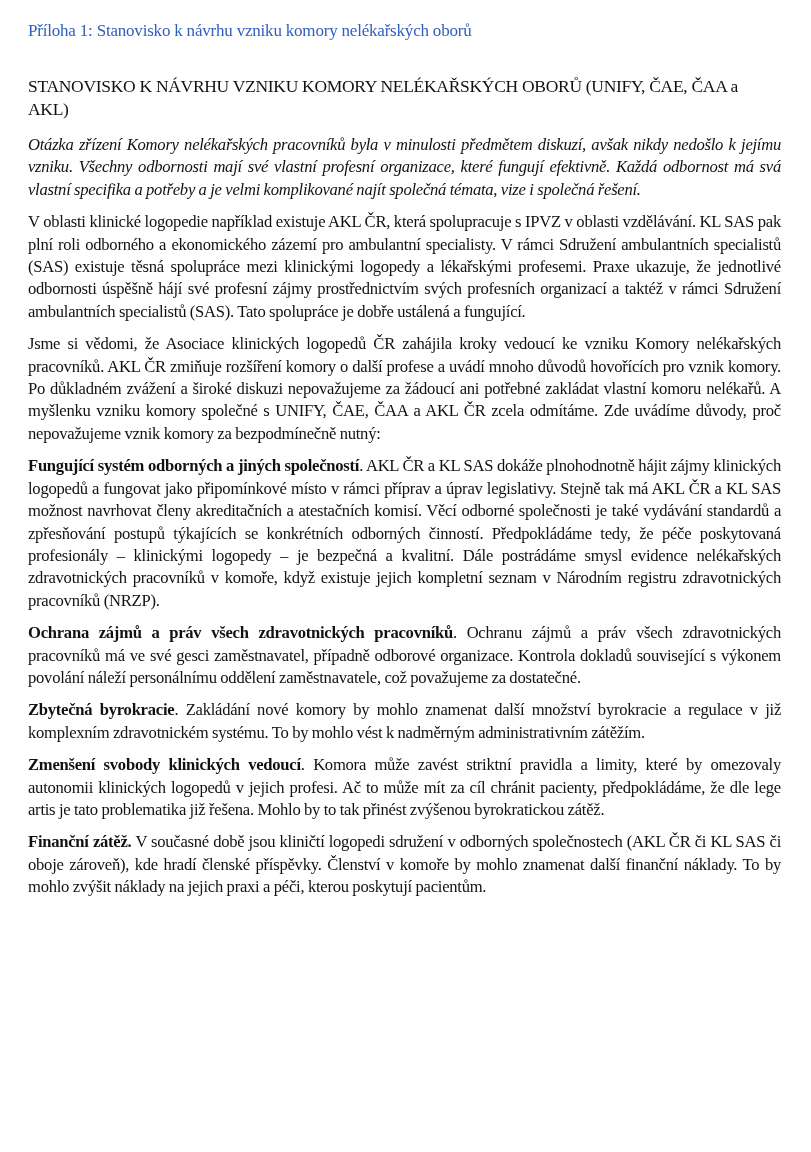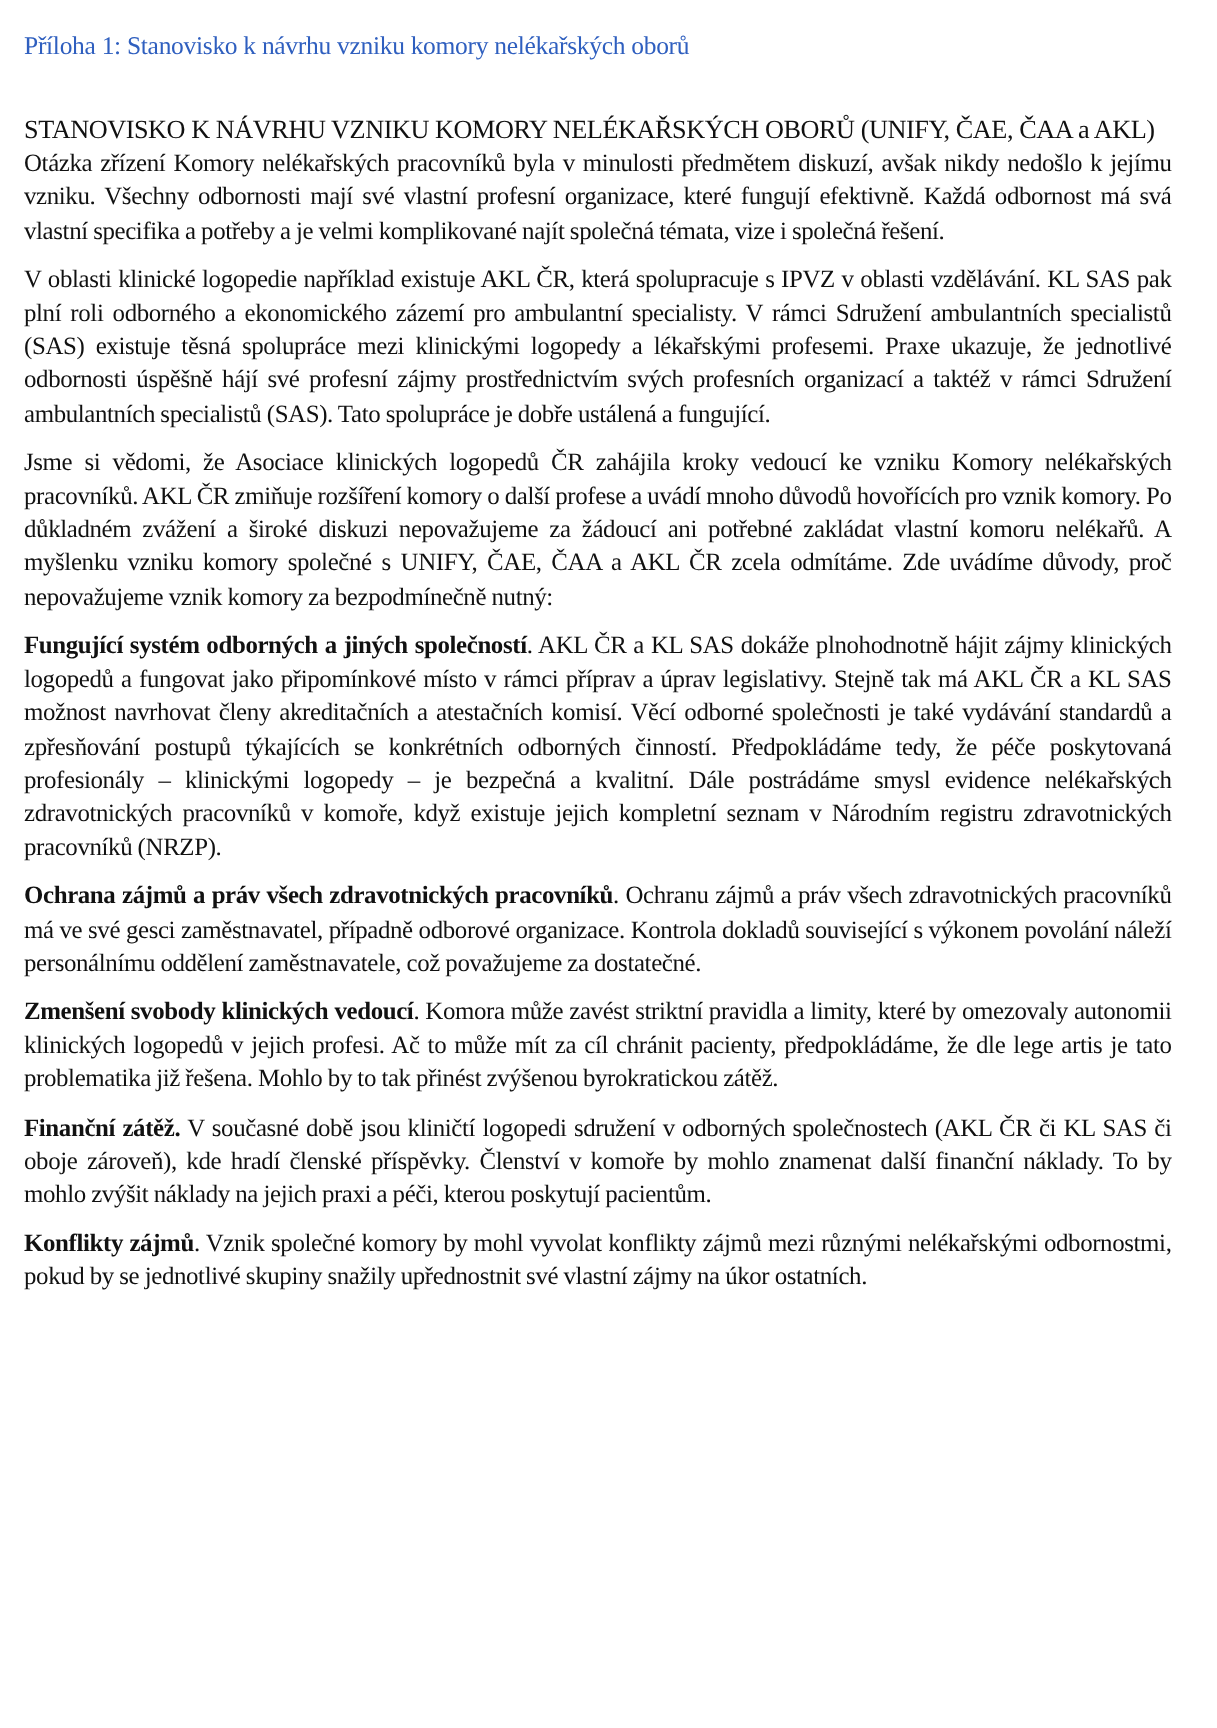--- a/index.html
+++ b/index.html
@@ -1,21 +1,21 @@
 <!DOCTYPE html>
 <html><head>
 <meta charset="utf-8">
 <style>
   html, body { margin: 0; padding: 0; background: #ffffff; }
   body { width: 811px; height: 1152px; overflow: hidden; }
   .page {
     position: relative;
     width: 811px; height: 1152px;
     box-sizing: border-box;
-    padding: 20px 30px 0 16px;
+    padding: 20px 30px 0 28px;
     font-family: "Liberation Serif", "DejaVu Serif", serif;
     color: #111111;
   }
   .appendix-title {
     font-size: 17px;
     color: #2f5fbf;
     margin: 0;
     line-height: 22px;
     letter-spacing: -0.2px;
   }
@@ -27,32 +27,32 @@
     letter-spacing: -0.3px;
   }
   .para {
     font-size: 16.6px;
     line-height: 22.4px;
     margin: 10px 0 0 0;
     text-align: justify;
     letter-spacing: -0.25px;
     word-spacing: -0.3px;
   }
-  .para.first { margin-top: 0; }
+  .para.first { margin-top: 13px; font-style: italic; }
   .lead { font-weight: bold; }
 </style>
 </head>
 <body>
 
 <div class="page">
   <p class="appendix-title">Příloha 1:  Stanovisko k návrhu vzniku komory nelékařských oborů</p>
   <h1 class="main-heading">STANOVISKO K NÁVRHU VZNIKU KOMORY NELÉKAŘSKÝCH OBORŮ (UNIFY, ČAE, ČAA a AKL)</h1>
 
   <p class="para first">Otázka zřízení Komory nelékařských pracovníků byla v minulosti předmětem diskuzí, avšak nikdy nedošlo k jejímu vzniku. Všechny odbornosti mají své vlastní profesní organizace, které fungují efektivně. Každá odbornost má svá vlastní specifika a potřeby a je velmi komplikované najít společná témata, vize i společná řešení.</p>
   <p class="para">V oblasti klinické logopedie například existuje AKL ČR, která spolupracuje s IPVZ v oblasti vzdělávání. KL SAS pak plní roli odborného a ekonomického zázemí pro ambulantní specialisty. V rámci Sdružení ambulantních specialistů (SAS) existuje těsná spolupráce mezi klinickými logopedy a lékařskými profesemi. Praxe ukazuje, že jednotlivé odbornosti úspěšně hájí své profesní zájmy prostřednictvím svých profesních organizací a taktéž v rámci Sdružení ambulantních specialistů (SAS). Tato spolupráce je dobře ustálená a fungující.</p>
   <p class="para">Jsme si vědomi, že Asociace klinických logopedů ČR zahájila kroky vedoucí ke vzniku Komory nelékařských pracovníků. AKL ČR zmiňuje rozšíření komory o další profese a uvádí mnoho důvodů hovořících pro vznik komory. Po důkladném zvážení a široké diskuzi nepovažujeme za žádoucí ani potřebné zakládat vlastní komoru nelékařů. A myšlenku vzniku komory společné s UNIFY, ČAE, ČAA a AKL ČR zcela odmítáme. Zde uvádíme důvody, proč nepovažujeme vznik komory za bezpodmínečně nutný:</p>
 
   <p class="para"><span class="lead">Fungující systém odborných a jiných společností</span><span>. AKL ČR a KL SAS dokáže plnohodnotně hájit zájmy klinických logopedů a fungovat jako připomínkové místo v rámci příprav a úprav legislativy. Stejně tak má AKL ČR a KL SAS možnost navrhovat členy akreditačních a atestačních komisí. Věcí odborné společnosti je také vydávání standardů a zpřesňování postupů týkajících se konkrétních odborných činností. Předpokládáme tedy, že péče poskytovaná profesionály – klinickými logopedy – je bezpečná a kvalitní. Dále postrádáme smysl evidence nelékařských zdravotnických pracovníků v komoře, když existuje jejich kompletní seznam v Národním registru zdravotnických pracovníků (NRZP).</span></p>
   <p class="para"><span class="lead">Ochrana zájmů a práv všech zdravotnických pracovníků</span><span>. Ochranu zájmů a práv všech zdravotnických pracovníků má ve své gesci zaměstnavatel, případně odborové organizace. Kontrola dokladů související s výkonem povolání náleží personálnímu oddělení zaměstnavatele, což považujeme za dostatečné.</span></p>
+  <p class="para"><span class="lead">Zbytečná byrokracie</span><span>. Zakládání nové komory by mohlo znamenat další množství byrokracie a regulace v již komplexním zdravotnickém systému. To by mohlo vést k nadměrným administrativním zátěžím.</span></p>
   <p class="para"><span class="lead">Zmenšení svobody klinických vedoucí</span><span>. Komora může zavést striktní pravidla a limity, které by omezovaly autonomii klinických logopedů v jejich profesi. Ač to může mít za cíl chránit pacienty, předpokládáme, že dle lege artis je tato problematika již řešena. Mohlo by to tak přinést zvýšenou byrokratickou zátěž.</span></p>
   <p class="para"><span class="lead">Finanční zátěž.</span><span> V současné době jsou kliničtí logopedi sdružení v odborných společnostech (AKL ČR či KL SAS či oboje zároveň), kde hradí členské příspěvky. Členství v komoře by mohlo znamenat další finanční náklady. To by mohlo zvýšit náklady na jejich praxi a péči, kterou poskytují pacientům.</span></p>
-  <p class="para"><span class="lead">Konflikty zájmů</span><span>. Vznik společné komory by mohl vyvolat konflikty zájmů mezi různými nelékařskými odbornostmi, pokud by se jednotlivé skupiny snažily upřednostnit své vlastní zájmy na úkor ostatních.</span></p>
 </div>
 
 </body></html>

